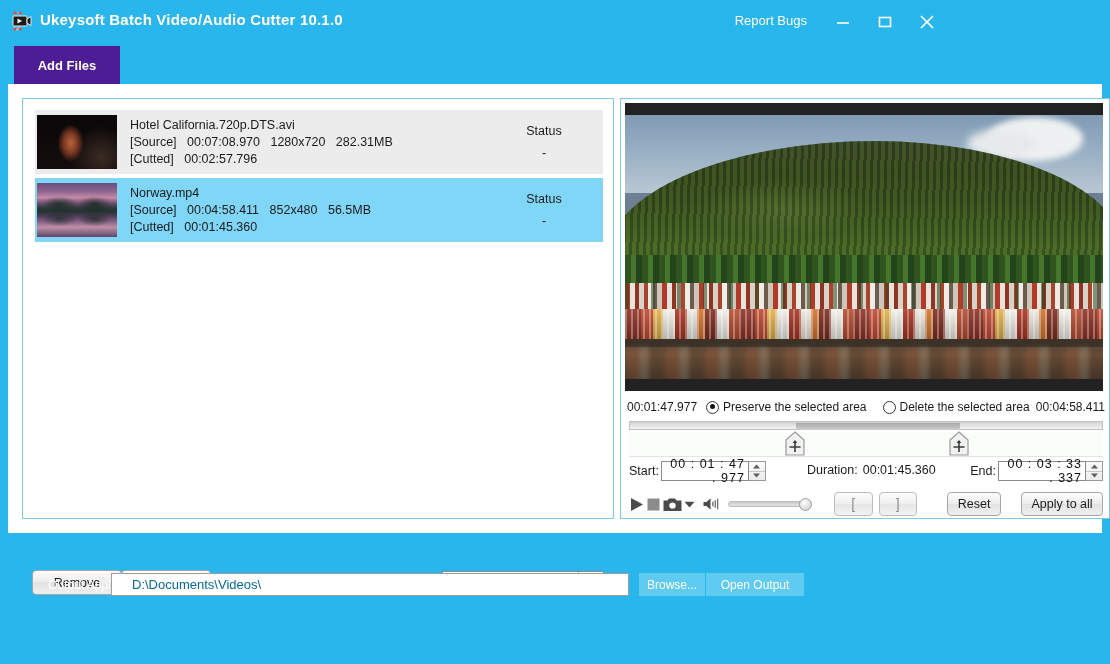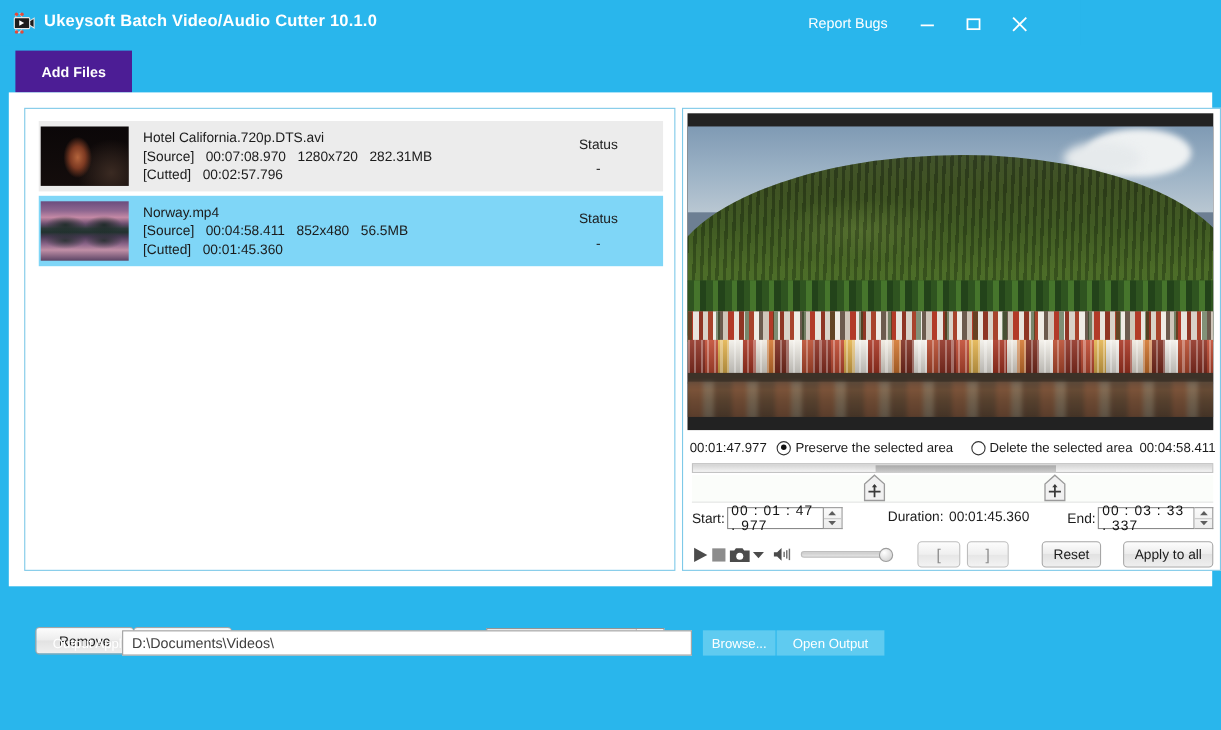--- a/index.html
+++ b/index.html
@@ -146,21 +146,21 @@
   .radio-label{font-size:12px;color:#1b1b1b;margin-left:4px;}
 
   .trim{position:absolute;left:8px;top:322px;width:474px;height:40px;}
   .trim-track{position:absolute;left:0;top:0;width:474px;height:9px;
         background:linear-gradient(#d2d2d2,#f4f4f4);border:1px solid #c3c3c3;box-sizing:border-box;}
   .trim-sel{position:absolute;top:1px;height:7px;background:linear-gradient(#a9a9a9,#cfcfcf);}
   .trim-base{position:absolute;left:0;top:11px;width:474px;height:24px;background:#fbfdfa;border-bottom:1px solid #e4e4e4;}
   .handle{position:absolute;top:10px;width:22px;height:26px;cursor:ew-resize;}
   .handle svg{display:block;}
 
-  .times-row{position:absolute;left:8px;top:362px;width:474px;height:24px;}
+  .times-row{position:absolute;left:8px;top:362px;width:474px;height:24px;text-align:right;}
   .lbl{font-size:12.5px;color:#1b1b1b;}
   .timebox{
     background:#ffffff;border:1px solid #8a8a8a;height:20px;box-sizing:border-box;
     font-size:12.5px;color:#111;display:flex;align-items:center;padding:0 3px;letter-spacing:1px;
   }
   .spin{width:17px;height:20px;box-sizing:border-box;border:1px solid #9a9a9a;border-left:none;
         background:linear-gradient(#fafafa,#ececec);display:flex;flex-direction:column;}
   .spin div{flex:1 1 50%;display:flex;align-items:center;justify-content:center;}
   .spin div:first-child{border-bottom:1px solid #c9c9c9;}
 
@@ -173,21 +173,21 @@
   .brkbtn{width:44px;height:24px;border-radius:4px;background:linear-gradient(#fcfcfc,#efefef 50%,#e6e6e6 52%,#f3f3f3);
           border:1px solid #bdbdbd;color:#8d8d8d;font-size:14px;display:flex;align-items:center;justify-content:center;box-sizing:border-box;cursor:pointer;}
   .btn-reset{width:62px;height:24px;}
   .btn-applyall{width:94px;height:24px;}
 
   
   .outlabel{position:absolute;left:48px;top:578px;font-size:12px;color:#ffffff;}
   .outinput{
     position:absolute;left:111px;top:573px;width:518px;height:23px;background:#ffffff;
     border:1px solid #9e9e9e;box-sizing:border-box;display:flex;align-items:center;
-    padding-left:8px;font-size:13px;color:#404040;cursor:text;
+    padding-left:20px;font-size:13px;color:#0369a1;cursor:text;
   }
   .bbtn{position:absolute;top:573px;height:23px;background:#5fcbf0;color:#ffffff;font-size:12px;
         display:flex;align-items:center;justify-content:center;cursor:pointer;}
   .btn-browse{left:639px;width:66px;}
   .btn-openout{left:706px;width:98px;}
 
   .start-btn{
     position:absolute;left:862px;top:553px;width:198px;height:62px;border-radius:31px;
     background:#f7870a;display:flex;align-items:center;justify-content:center;cursor:pointer;
     box-shadow:0 2px 4px rgba(0,0,0,.15);

